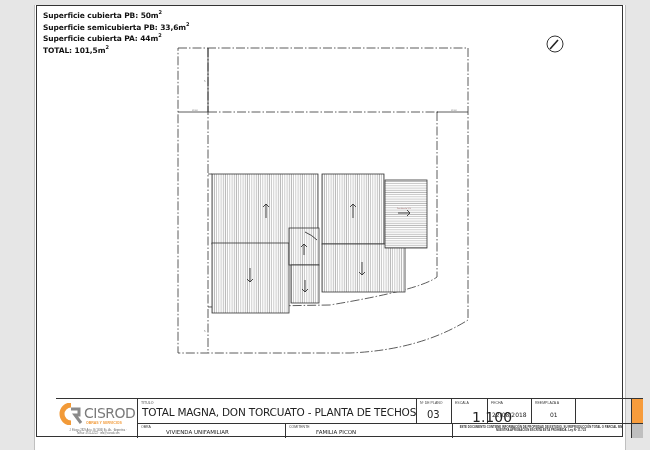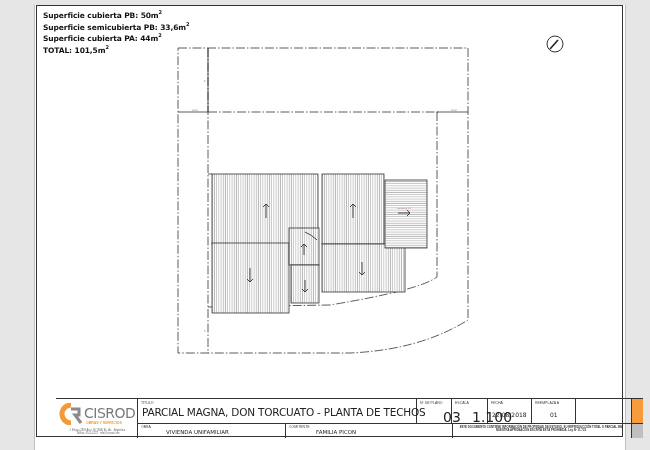--- a/index.html
+++ b/index.html
@@ -103,25 +103,25 @@
       <path d="M12 2 A9 9 0 1 0 12 20" fill="none" stroke="#f29a38" stroke-width="5"></path>
       <path d="M12 6 L20 6 L20 12 L16 12 L22 20" fill="none" stroke="#8a8a8a" stroke-width="3"></path>
     </svg>
     <div class="logo-text">CISROD</div>
     <div class="logo-sub">OBRAS Y SERVICIOS</div>
     <div class="logo-addr">J. Elorga 2829 Acto. B (1636) Bs. As. · Argentina · Tel/fax: 4741-4222 · info@cisrod.com</div>
   </div>
 
   <div class="cell" style="left:82px;top:0;width:279px;height:24px">
     <div class="lbl">TITULO</div>
-    <div class="val" style="left:4px;top:7px;font-size:10.5px;letter-spacing:-0.2px;white-space:nowrap">PARCIAL MAGNA, DON TORCUATO - PLANTA DE TECHOS</div>
+    <div class="val" style="left:4px;top:7px;font-size:10.5px;letter-spacing:-0.2px;white-space:nowrap">TOTAL MAGNA, DON TORCUATO - PLANTA DE TECHOS</div>
   </div>
   <div class="cell" style="left:361px;top:0;width:35px;height:24px">
     <div class="lbl">Nº DE PLANO</div>
-    <div class="val" style="left:26px;top:10px;font-size:14px">03</div>
+    <div class="val" style="left:10px;top:10px;font-size:10px">03</div>
   </div>
   <div class="cell" style="left:396px;top:0;width:36px;height:24px">
     <div class="lbl">ESCALA</div>
     <div class="val" style="left:20px;top:10px;font-size:14px">1.100</div>
   </div>
   <div class="cell" style="left:432px;top:0;width:44px;height:24px">
     <div class="lbl">FECHA</div>
     <div class="val" style="left:4px;top:12px;font-size:6px">22/08/2018</div>
   </div>
   <div class="cell" style="left:476px;top:0;width:44px;height:24px">

